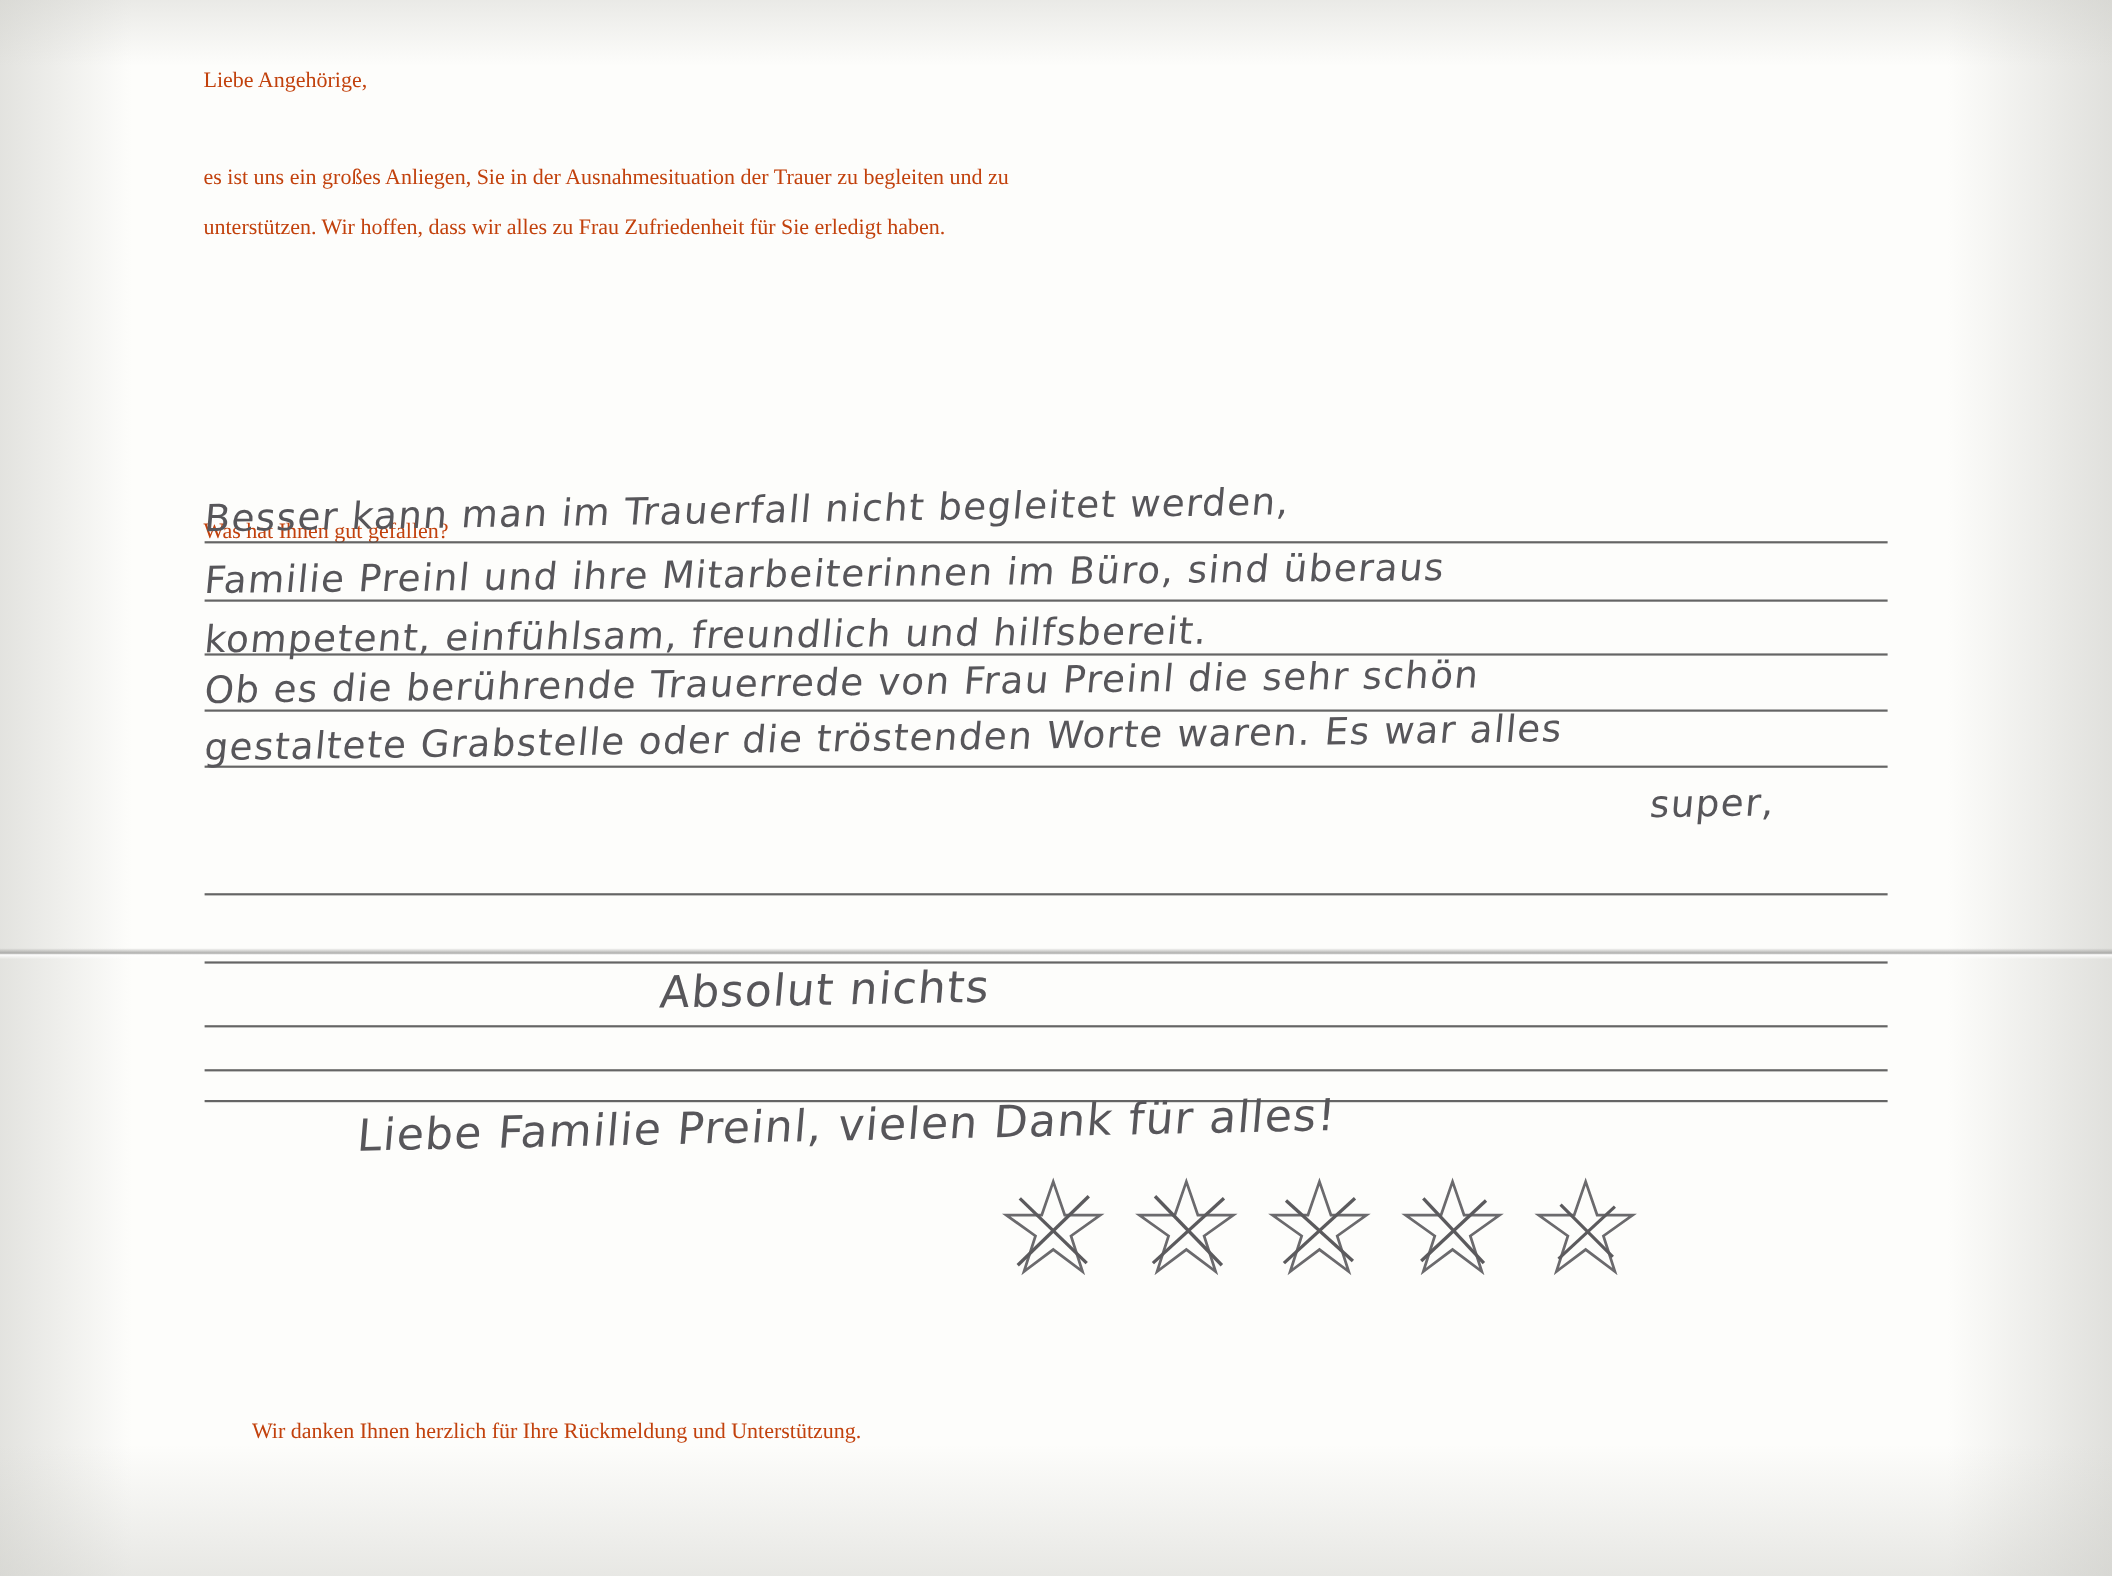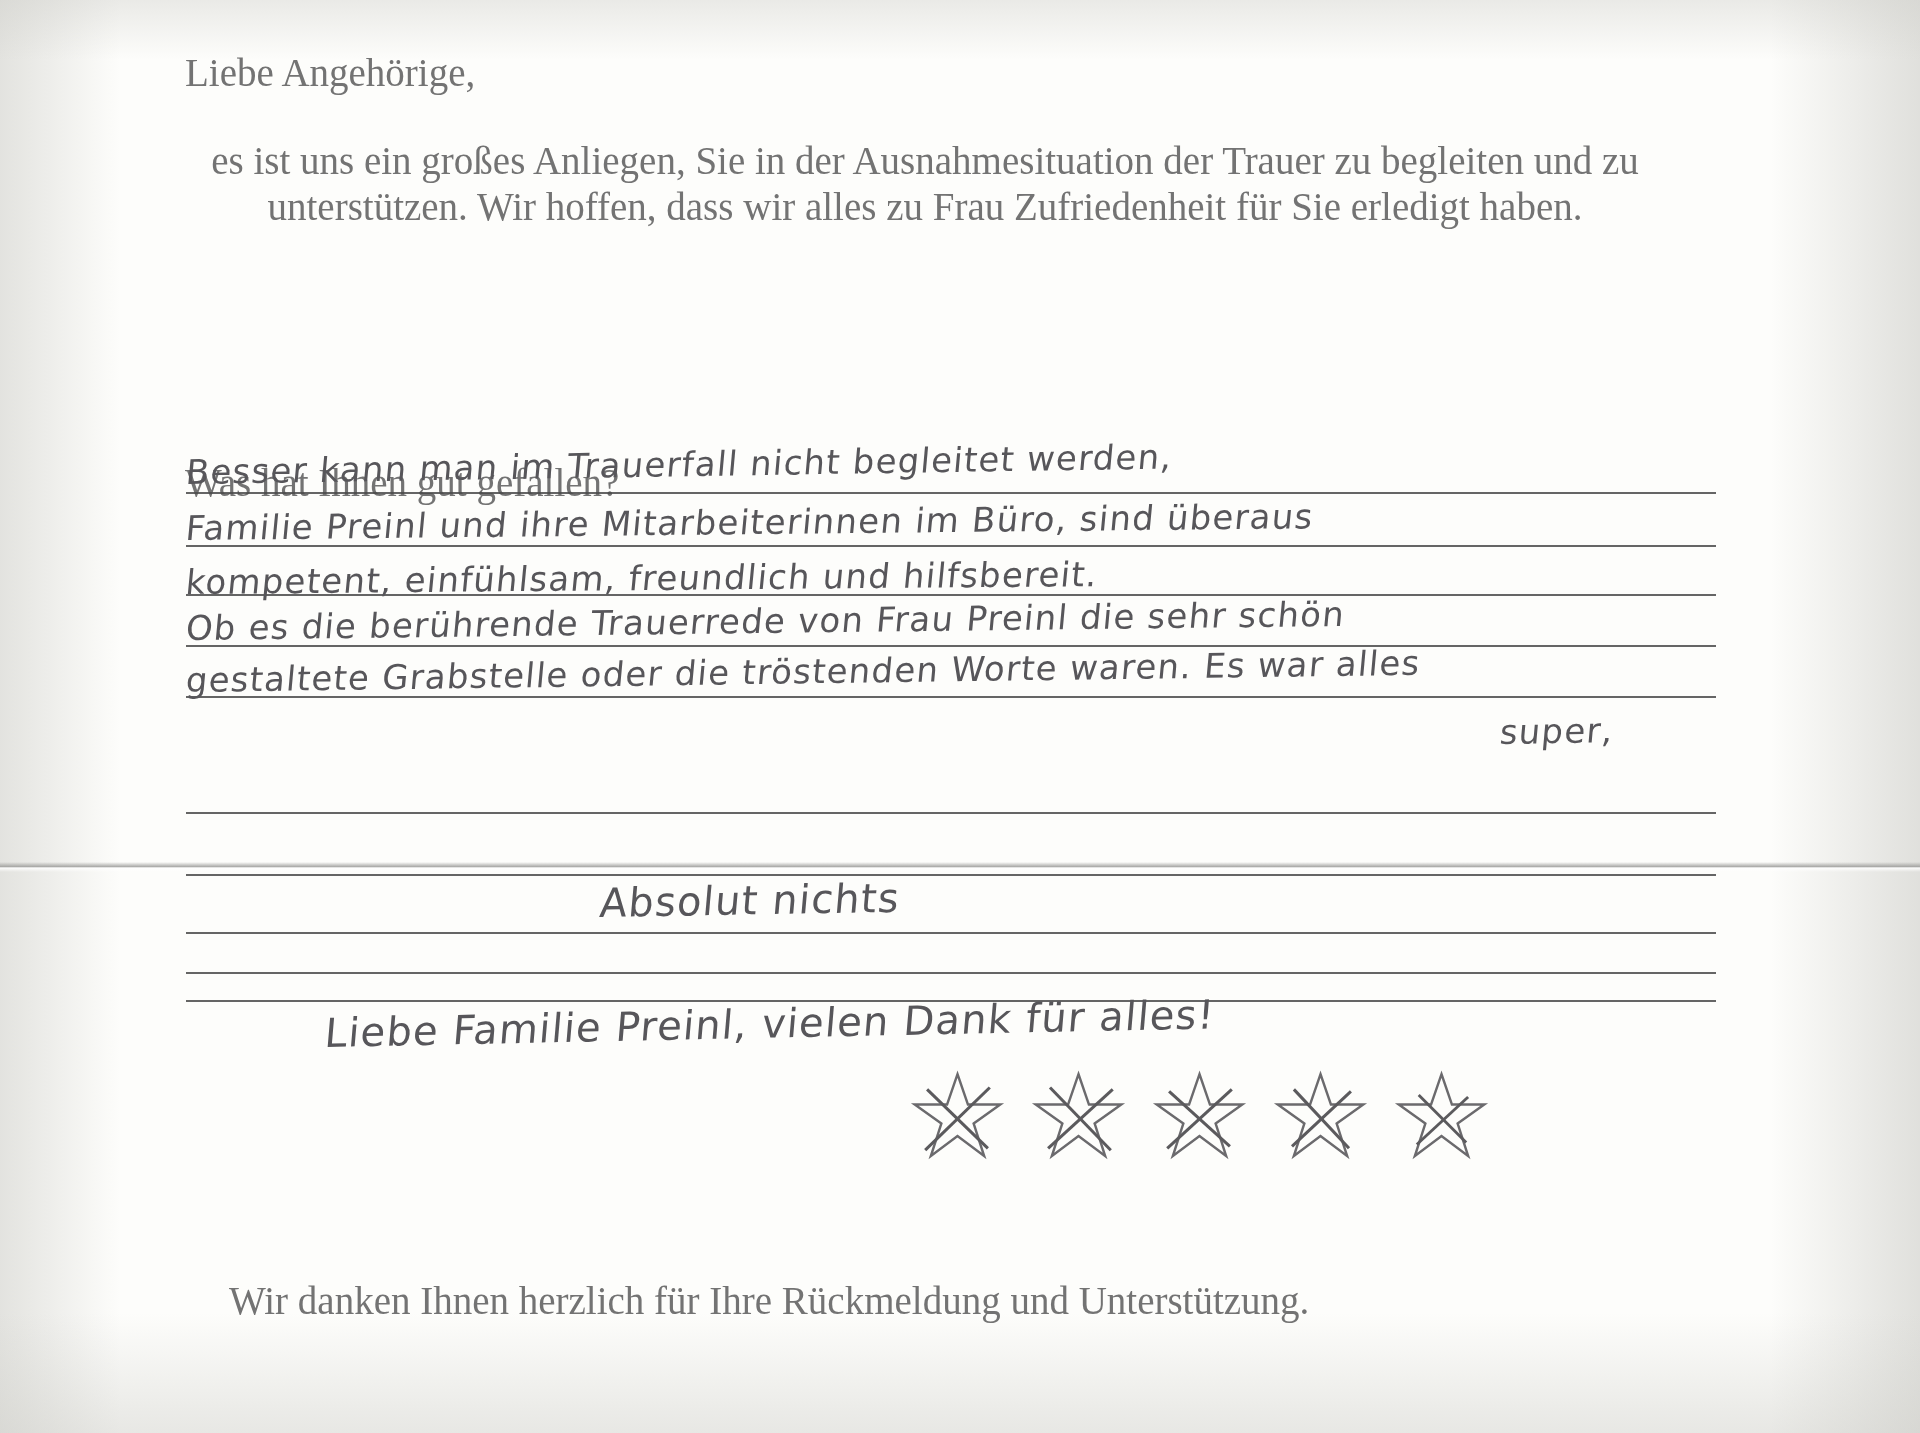--- a/index.html
+++ b/index.html
@@ -54,25 +54,24 @@
     width: 1920px;
     height: 10px;
     background: linear-gradient(to bottom, rgba(255,255,255,0), rgba(160,160,158,0.85) 45%, rgba(255,255,255,0.9) 60%, rgba(255,255,255,0));
     pointer-events: none;
   }
 
   
   .printed {
     position: absolute;
     font-family: "Liberation Serif", serif;
-    font-size: 39px;
+    font-size: 20px;
     line-height: 46px;
-    color: #737373;
+    color: #c2410c;
     white-space: pre-wrap;
-    text-align: center;
   }
   .t-greeting { left: 185px; top: 50px; }
   .t-intro    { left: 185px; top: 138px; width: 1480px; }
   .t-request  { left: 185px; top: 278px; width: 1500px; }
   .t-q1       { left: 185px; top: 412px; margin-top: 48px; }
   .t-q2       { left: 185px; top: 734px; }
   .t-stars    { left: 185px; top: 1080px; }
   .t-thanks   { left: 185px; top: 1278px; margin-left: 44px; }
 
   

